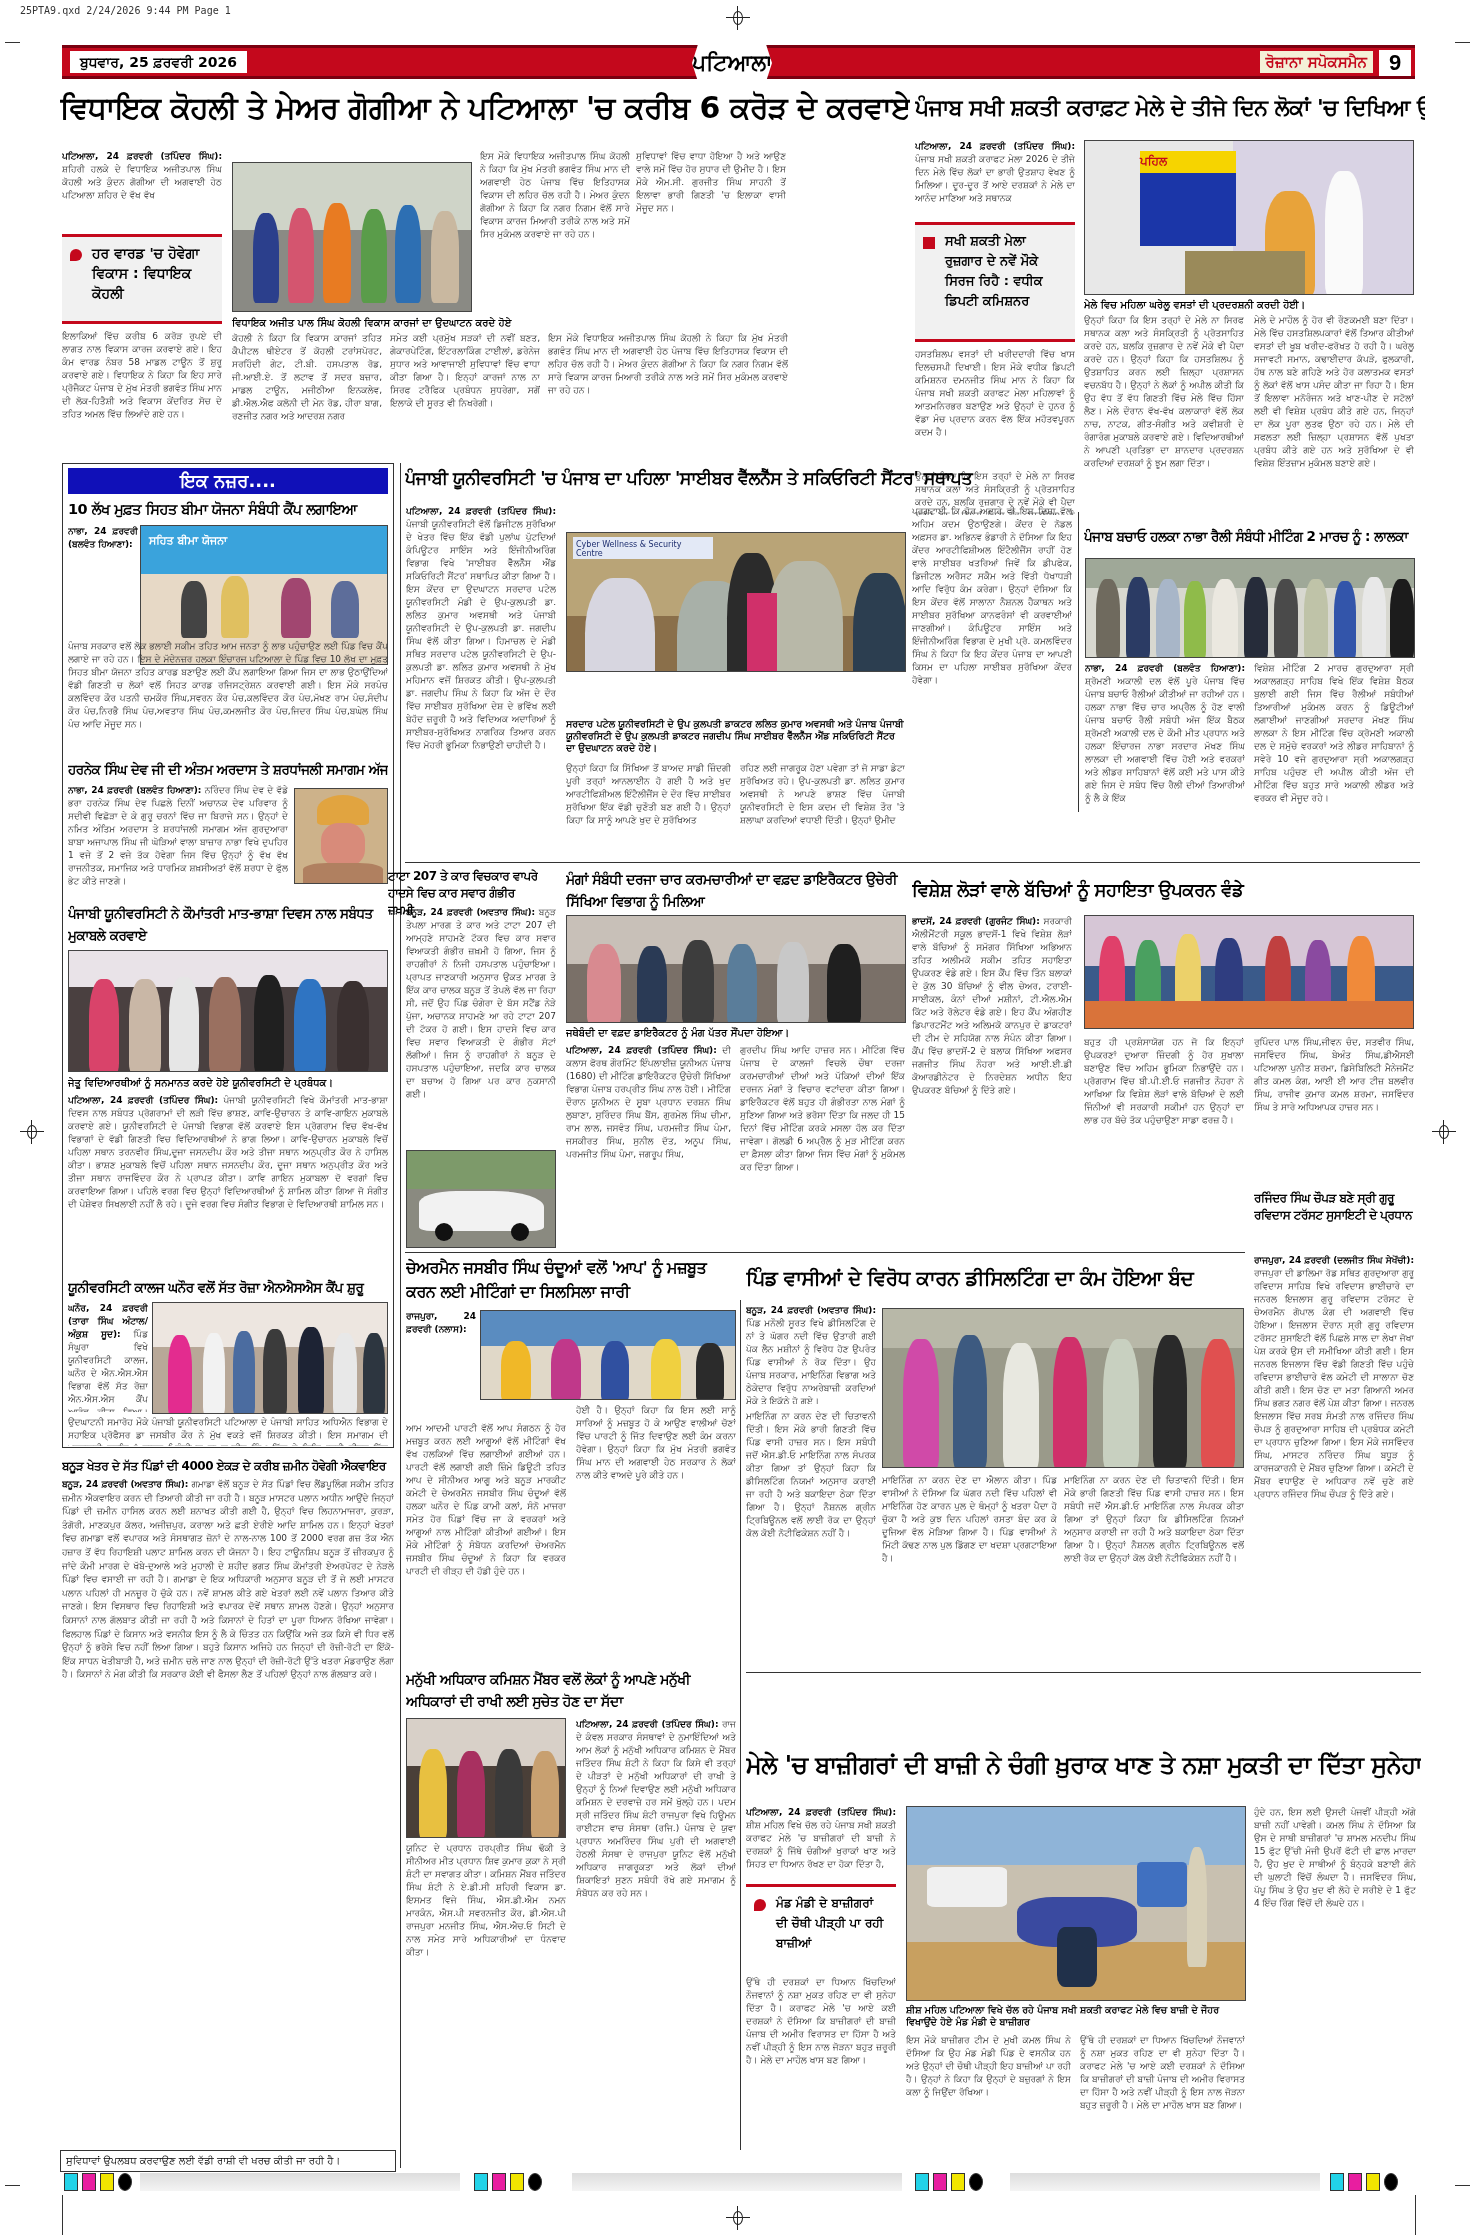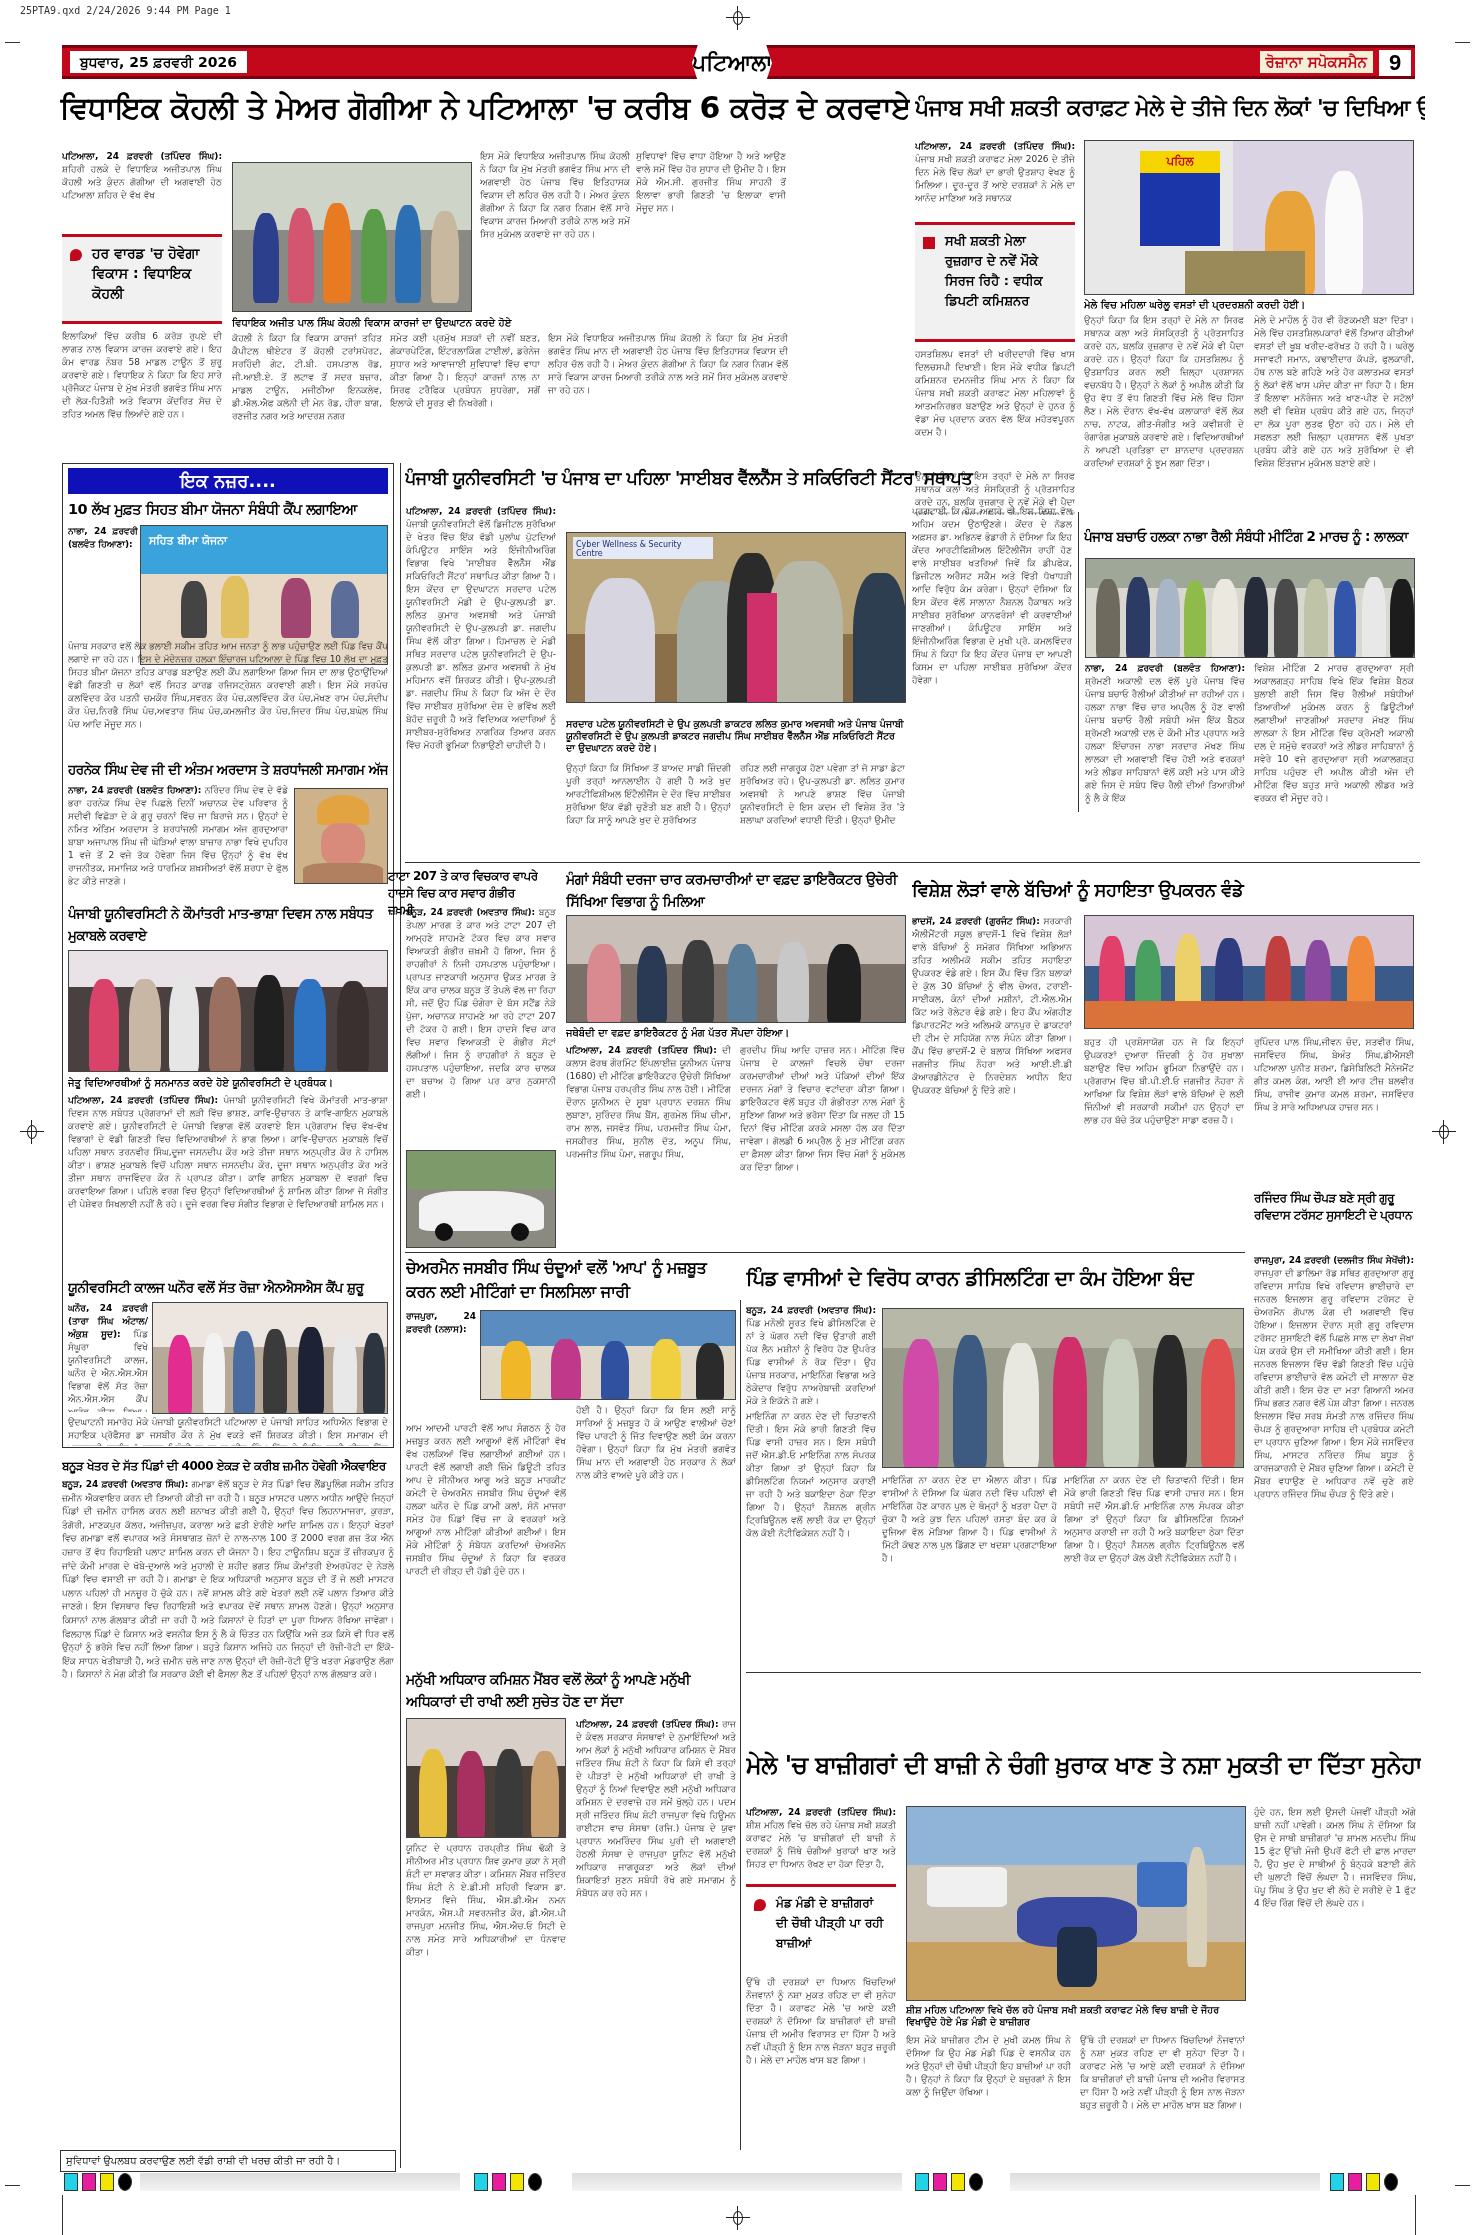--- a/index.html
+++ b/index.html
@@ -73,21 +73,21 @@
 <div class="tx" style="left:390px;top:332px;width:150px;height:120px">ਸਮੇਤ ਕਈ ਪ੍ਰਮੁੱਖ ਸੜਕਾਂ ਦੀ ਨਵੀਂ ਬਣਤ, ਗੇਕਾਰਪੇਟਿੰਗ, ਇੰਟਰਲਾਕਿੰਗ ਟਾਈਲਾਂ, ਡਰੇਨੇਜ ਸੁਧਾਰ ਅਤੇ ਆਵਾਜਾਈ ਸੁਵਿਧਾਵਾਂ ਵਿੱਚ ਵਾਧਾ ਕੀਤਾ ਗਿਆ ਹੈ। ਇਨ੍ਹਾਂ ਕਾਰਜਾਂ ਨਾਲ ਨਾ ਸਿਰਫ ਟਰੈਫਿਕ ਪ੍ਰਬੰਧਨ ਸੁਧਰੇਗਾ, ਸਗੋਂ ਇਲਾਕੇ ਦੀ ਸੂਰਤ ਵੀ ਨਿਖਰੇਗੀ।</div>
 <div class="tx" style="left:480px;top:150px;width:150px;height:200px">ਇਸ ਮੌਕੇ ਵਿਧਾਇਕ ਅਜੀਤਪਾਲ ਸਿੰਘ ਕੋਹਲੀ ਨੇ ਕਿਹਾ ਕਿ ਮੁੱਖ ਮੰਤਰੀ ਭਗਵੰਤ ਸਿੰਘ ਮਾਨ ਦੀ ਅਗਵਾਈ ਹੇਠ ਪੰਜਾਬ ਵਿੱਚ ਇਤਿਹਾਸਕ ਵਿਕਾਸ ਦੀ ਲਹਿਰ ਚੱਲ ਰਹੀ ਹੈ। ਮੇਅਰ ਕੁੰਦਨ ਗੋਗੀਆ ਨੇ ਕਿਹਾ ਕਿ ਨਗਰ ਨਿਗਮ ਵੱਲੋਂ ਸਾਰੇ ਵਿਕਾਸ ਕਾਰਜ ਮਿਆਰੀ ਤਰੀਕੇ ਨਾਲ ਅਤੇ ਸਮੇਂ ਸਿਰ ਮੁਕੰਮਲ ਕਰਵਾਏ ਜਾ ਰਹੇ ਹਨ।</div>
 <div class="tx" style="left:636px;top:150px;width:150px;height:200px">ਸੁਵਿਧਾਵਾਂ ਵਿੱਚ ਵਾਧਾ ਹੋਇਆ ਹੈ ਅਤੇ ਆਉਣ ਵਾਲੇ ਸਮੇਂ ਵਿੱਚ ਹੋਰ ਸੁਧਾਰ ਦੀ ਉਮੀਦ ਹੈ। ਇਸ ਮੌਕੇ ਐਮ.ਸੀ. ਗੁਰਜੀਤ ਸਿੰਘ ਸਾਹਨੀ ਤੋਂ ਇਲਾਵਾ ਭਾਰੀ ਗਿਣਤੀ 'ਚ ਇਲਾਕਾ ਵਾਸੀ ਮੌਜੂਦ ਸਨ।</div>
 <div class="tx" style="left:548px;top:332px;width:240px;height:120px">ਇਸ ਮੌਕੇ ਵਿਧਾਇਕ ਅਜੀਤਪਾਲ ਸਿੰਘ ਕੋਹਲੀ ਨੇ ਕਿਹਾ ਕਿ ਮੁੱਖ ਮੰਤਰੀ ਭਗਵੰਤ ਸਿੰਘ ਮਾਨ ਦੀ ਅਗਵਾਈ ਹੇਠ ਪੰਜਾਬ ਵਿੱਚ ਇਤਿਹਾਸਕ ਵਿਕਾਸ ਦੀ ਲਹਿਰ ਚੱਲ ਰਹੀ ਹੈ। ਮੇਅਰ ਕੁੰਦਨ ਗੋਗੀਆ ਨੇ ਕਿਹਾ ਕਿ ਨਗਰ ਨਿਗਮ ਵੱਲੋਂ ਸਾਰੇ ਵਿਕਾਸ ਕਾਰਜ ਮਿਆਰੀ ਤਰੀਕੇ ਨਾਲ ਅਤੇ ਸਮੇਂ ਸਿਰ ਮੁਕੰਮਲ ਕਰਵਾਏ ਜਾ ਰਹੇ ਹਨ।</div>
 
 <div class="hd" style="left:915px;top:86px;width:510px;font-size:22px;line-height:44px">ਪੰਜਾਬ ਸਖੀ ਸ਼ਕਤੀ ਕਰਾਫ਼ਟ ਮੇਲੇ ਦੇ ਤੀਜੇ ਦਿਨ ਲੋਕਾਂ 'ਚ ਦਿਖਿਆ ਉਤਸ਼ਾਹ</div>
 <div class="tx" style="left:915px;top:140px;width:160px;height:80px"><span class="dl">ਪਟਿਆਲਾ, 24 ਫ਼ਰਵਰੀ (ਤਪਿੰਦਰ ਸਿੰਘ):</span> <span>ਪੰਜਾਬ ਸਖੀ ਸ਼ਕਤੀ ਕਰਾਫਟ ਮੇਲਾ 2026 ਦੇ ਤੀਜੇ ਦਿਨ ਮੇਲੇ ਵਿੱਚ ਲੋਕਾਂ ਦਾ ਭਾਰੀ ਉਤਸ਼ਾਹ ਵੇਖਣ ਨੂੰ ਮਿਲਿਆ। ਦੂਰ-ਦੂਰ ਤੋਂ ਆਏ ਦਰਸ਼ਕਾਂ ਨੇ ਮੇਲੇ ਦਾ ਆਨੰਦ ਮਾਣਿਆ ਅਤੇ ਸਥਾਨਕ</span></div>
 <div class="pullq" style="left:915px;top:222px;width:160px;height:120px;font-size:13px;line-height:20px"><span class="dot" style="border-radius:0"></span><span>ਸਖੀ ਸ਼ਕਤੀ ਮੇਲਾ ਰੁਜ਼ਗਾਰ ਦੇ ਨਵੇਂ ਮੌਕੇ ਸਿਰਜ ਰਿਹੈ : ਵਧੀਕ ਡਿਪਟੀ ਕਮਿਸ਼ਨਰ</span></div>
 <div class="tx" style="left:915px;top:348px;width:160px;height:120px">ਹਸਤਸ਼ਿਲਪ ਵਸਤਾਂ ਦੀ ਖਰੀਦਦਾਰੀ ਵਿੱਚ ਖਾਸ ਦਿਲਚਸਪੀ ਦਿਖਾਈ। ਇਸ ਮੌਕੇ ਵਧੀਕ ਡਿਪਟੀ ਕਮਿਸ਼ਨਰ ਦਮਨਜੀਤ ਸਿੰਘ ਮਾਨ ਨੇ ਕਿਹਾ ਕਿ ਪੰਜਾਬ ਸਖੀ ਸ਼ਕਤੀ ਕਰਾਫਟ ਮੇਲਾ ਮਹਿਲਾਵਾਂ ਨੂੰ ਆਤਮਨਿਰਭਰ ਬਣਾਉਣ ਅਤੇ ਉਨ੍ਹਾਂ ਦੇ ਹੁਨਰ ਨੂੰ ਵੱਡਾ ਮੰਚ ਪ੍ਰਦਾਨ ਕਰਨ ਵੱਲ ਇੱਕ ਮਹੱਤਵਪੂਰਨ ਕਦਮ ਹੈ।</div>
 <div class="ph" style="left:1084px;top:140px;width:330px;height:155px;background:linear-gradient(90deg,#e8e8e8 0 45%,#d9d3e4 45% 100%)">
-  <div style="position:absolute;left:55px;top:10px;width:80px;height:95px;background:#1b36a8;border-top:22px solid #f6d400;color:#c4081c;font:bold 12px 'DejaVu Sans',sans-serif;text-align:center"><span style="position:relative;top:-19px">ਪਹਿਲ</span></div>
+  <div style="position:absolute;left:55px;top:10px;width:96px;height:95px;background:#1b36a8;border-top:22px solid #f6d400;color:#c4081c;font:bold 12px 'DejaVu Sans',sans-serif;"><span style="position:relative;top:-19px">ਪਹਿਲ</span></div>
   <span style="left:180px;top:50px;width:50px;height:105px;background:#e8a33a"></span>
     <span style="left:240px;top:30px;width:38px;height:125px;background:#fafafa"></span>
     <span style="left:100px;top:110px;width:120px;height:45px;background:#9a8a5a;border-radius:0"></span>
 </div>
 <div class="cap" style="left:1084px;top:298px;width:330px">ਮੇਲੇ ਵਿਚ ਮਹਿਲਾ ਘਰੇਲੂ ਵਸਤਾਂ ਦੀ ਪ੍ਰਦਰਸ਼ਨੀ ਕਰਦੀ ਹੋਈ।</div>
 <div class="tx" style="left:1084px;top:314px;width:160px;height:200px">ਉਨ੍ਹਾਂ ਕਿਹਾ ਕਿ ਇਸ ਤਰ੍ਹਾਂ ਦੇ ਮੇਲੇ ਨਾ ਸਿਰਫ ਸਥਾਨਕ ਕਲਾ ਅਤੇ ਸੰਸਕ੍ਰਿਤੀ ਨੂੰ ਪ੍ਰੋਤਸਾਹਿਤ ਕਰਦੇ ਹਨ, ਬਲਕਿ ਰੁਜ਼ਗਾਰ ਦੇ ਨਵੇਂ ਮੌਕੇ ਵੀ ਪੈਦਾ ਕਰਦੇ ਹਨ। ਉਨ੍ਹਾਂ ਕਿਹਾ ਕਿ ਹਸਤਸ਼ਿਲਪ ਨੂੰ ਉਤਸ਼ਾਹਿਤ ਕਰਨ ਲਈ ਜ਼ਿਲ੍ਹਾ ਪ੍ਰਸ਼ਾਸਨ ਵਚਨਬੱਧ ਹੈ। ਉਨ੍ਹਾਂ ਨੇ ਲੋਕਾਂ ਨੂੰ ਅਪੀਲ ਕੀਤੀ ਕਿ ਉਹ ਵੱਧ ਤੋਂ ਵੱਧ ਗਿਣਤੀ ਵਿੱਚ ਮੇਲੇ ਵਿੱਚ ਹਿੱਸਾ ਲੈਣ। ਮੇਲੇ ਦੌਰਾਨ ਵੱਖ-ਵੱਖ ਕਲਾਕਾਰਾਂ ਵੱਲੋਂ ਲੋਕ ਨਾਚ, ਨਾਟਕ, ਗੀਤ-ਸੰਗੀਤ ਅਤੇ ਕਵੀਸ਼ਰੀ ਦੇ ਰੰਗਾਰੰਗ ਮੁਕਾਬਲੇ ਕਰਵਾਏ ਗਏ। ਵਿਦਿਆਰਥੀਆਂ ਨੇ ਆਪਣੀ ਪ੍ਰਤਿਭਾ ਦਾ ਸ਼ਾਨਦਾਰ ਪ੍ਰਦਰਸ਼ਨ ਕਰਦਿਆਂ ਦਰਸ਼ਕਾਂ ਨੂੰ ਝੂਮ ਲਗਾ ਦਿੱਤਾ।</div>
 <div class="tx" style="left:1254px;top:314px;width:160px;height:200px">ਮੇਲੇ ਦੇ ਮਾਹੌਲ ਨੂੰ ਹੋਰ ਵੀ ਰੌਣਕਮਈ ਬਣਾ ਦਿੱਤਾ। ਮੇਲੇ ਵਿੱਚ ਹਸਤਸ਼ਿਲਪਕਾਰਾਂ ਵੱਲੋਂ ਤਿਆਰ ਕੀਤੀਆਂ ਵਸਤਾਂ ਦੀ ਖੂਬ ਖਰੀਦ-ਫਰੋਖਤ ਹੋ ਰਹੀ ਹੈ। ਘਰੇਲੂ ਸਜਾਵਟੀ ਸਮਾਨ, ਕਢਾਈਦਾਰ ਕੱਪੜੇ, ਫੁਲਕਾਰੀ, ਹੱਥ ਨਾਲ ਬਣੇ ਗਹਿਣੇ ਅਤੇ ਹੋਰ ਕਲਾਤਮਕ ਵਸਤਾਂ ਨੂੰ ਲੋਕਾਂ ਵੱਲੋਂ ਖਾਸ ਪਸੰਦ ਕੀਤਾ ਜਾ ਰਿਹਾ ਹੈ। ਇਸ ਤੋਂ ਇਲਾਵਾ ਮਨੋਰੰਜਨ ਅਤੇ ਖਾਣ-ਪੀਣ ਦੇ ਸਟੋਲਾਂ ਲਈ ਵੀ ਵਿਸ਼ੇਸ਼ ਪ੍ਰਬੰਧ ਕੀਤੇ ਗਏ ਹਨ, ਜਿਨ੍ਹਾਂ ਦਾ ਲੋਕ ਪੂਰਾ ਲੁਤਫ ਉਠਾ ਰਹੇ ਹਨ। ਮੇਲੇ ਦੀ ਸਫਲਤਾ ਲਈ ਜ਼ਿਲ੍ਹਾ ਪ੍ਰਸ਼ਾਸਨ ਵੱਲੋਂ ਪੁਖਤਾ ਪ੍ਰਬੰਧ ਕੀਤੇ ਗਏ ਹਨ ਅਤੇ ਸੁਰੱਖਿਆ ਦੇ ਵੀ ਵਿਸ਼ੇਸ਼ ਇੰਤਜ਼ਾਮ ਮੁਕੰਮਲ ਬਣਾਏ ਗਏ।</div>
 <div class="tx" style="left:915px;top:470px;width:160px;height:45px">ਉਨ੍ਹਾਂ ਕਿਹਾ ਕਿ ਇਸ ਤਰ੍ਹਾਂ ਦੇ ਮੇਲੇ ਨਾ ਸਿਰਫ ਸਥਾਨਕ ਕਲਾ ਅਤੇ ਸੰਸਕ੍ਰਿਤੀ ਨੂੰ ਪ੍ਰੋਤਸਾਹਿਤ ਕਰਦੇ ਹਨ, ਬਲਕਿ ਰੁਜ਼ਗਾਰ ਦੇ ਨਵੇਂ ਮੌਕੇ ਵੀ ਪੈਦਾ ਕਰਦੇ ਹਨ। ਉਨ੍ਹਾਂ ਕਿਹਾ ਕਿ ਹਸਤਸ਼ਿਲਪ ਨੂੰ ਉਤਸ਼ਾਹਿਤ ਕਰਨ ਲਈ ਜ਼ਿਲ੍ਹਾ ਪ੍ਰਸ਼ਾਸਨ ਵਚਨਬੱਧ ਹੈ। ਉਨ੍ਹਾਂ ਨੇ ਲੋਕਾਂ ਨੂੰ ਅਪੀਲ ਕੀਤੀ ਕਿ ਉਹ ਵੱਧ ਤੋਂ ਵੱਧ ਗਿਣਤੀ ਵਿੱਚ ਮੇਲੇ ਵਿੱਚ ਹਿੱਸਾ ਲੈਣ। ਮੇਲੇ ਦੌਰਾਨ ਵੱਖ-ਵੱਖ ਕਲਾਕਾਰਾਂ ਵੱਲੋਂ ਲੋਕ ਨਾਚ, ਨਾਟਕ, ਗੀਤ-ਸੰਗੀਤ ਅਤੇ ਕਵੀਸ਼ਰੀ ਦੇ ਰੰਗਾਰੰਗ ਮੁਕਾਬਲੇ ਕਰਵਾਏ ਗਏ। ਵਿਦਿਆਰਥੀਆਂ ਨੇ ਆਪਣੀ ਪ੍ਰਤਿਭਾ ਦਾ ਸ਼ਾਨਦਾਰ ਪ੍ਰਦਰਸ਼ਨ ਕਰਦਿਆਂ ਦਰਸ਼ਕਾਂ ਨੂੰ ਝੂਮ ਲਗਾ ਦਿੱਤਾ।</div>
 
 <div class="boxed" style="left:62px;top:463px;width:332px;height:985px"></div>
@@ -141,21 +141,21 @@
 <div class="tx" style="left:62px;top:1478px;width:332px;height:668px;line-height:13.6px"><span class="dl">ਬਨੂੜ, 24 ਫ਼ਰਵਰੀ (ਅਵਤਾਰ ਸਿੰਘ):</span> <span>ਗਮਾਡਾ ਵੱਲੋਂ ਬਨੂੜ ਦੇ ਸੱਤ ਪਿੰਡਾਂ ਵਿਚ ਲੈਂਡਪੂਲਿੰਗ ਸਕੀਮ ਤਹਿਤ ਜ਼ਮੀਨ ਐਕਵਾਇਰ ਕਰਨ ਦੀ ਤਿਆਰੀ ਕੀਤੀ ਜਾ ਰਹੀ ਹੈ। ਬਨੂੜ ਮਾਸਟਰ ਪਲਾਨ ਅਧੀਨ ਆਉਂਦੇ ਜਿਨ੍ਹਾਂ ਪਿੰਡਾਂ ਦੀ ਜ਼ਮੀਨ ਹਾਸਿਲ ਕਰਨ ਲਈ ਸ਼ਨਾਖਤ ਕੀਤੀ ਗਈ ਹੈ, ਉਨ੍ਹਾਂ ਵਿਚ ਲਿਹਨਾਮਾਜਰਾ, ਕੁਰੜਾ, ਤੰਗੋਰੀ, ਮਾਣਕਪੁਰ ਕੱਲਰ, ਅਜੀਜ਼ਪੁਰ, ਕਰਾਲਾ ਅਤੇ ਛਤੀ ਏਰੀਏ ਆਦਿ ਸ਼ਾਮਿਲ ਹਨ। ਇਨ੍ਹਾਂ ਖੇਤਰਾਂ ਵਿਚ ਗਮਾਡਾ ਵਲੋਂ ਵਪਾਰਕ ਅਤੇ ਸੰਸਥਾਗਤ ਜ਼ੋਨਾਂ ਦੇ ਨਾਲ-ਨਾਲ 100 ਤੋਂ 2000 ਵਰਗ ਗਜ਼ ਤੱਕ ਐਨ ਹਜ਼ਾਰ ਤੋਂ ਵੱਧ ਰਿਹਾਇਸ਼ੀ ਪਲਾਟ ਸ਼ਾਮਿਲ ਕਰਨ ਦੀ ਯੋਜਨਾ ਹੈ। ਇਹ ਟਾਊਨਸ਼ਿਪ ਬਨੂੜ ਤੋਂ ਜ਼ੀਰਕਪੁਰ ਨੂੰ ਜਾਂਦੇ ਕੌਮੀ ਮਾਰਗ ਦੇ ਖੱਬੇ-ਦੁਆਲੇ ਅਤੇ ਮੁਹਾਲੀ ਦੇ ਸ਼ਹੀਦ ਭਗਤ ਸਿੰਘ ਕੌਮਾਂਤਰੀ ਏਅਰਪੋਰਟ ਦੇ ਨੇੜਲੇ ਪਿੰਡਾਂ ਵਿਚ ਵਸਾਈ ਜਾ ਰਹੀ ਹੈ। ਗਮਾਡਾ ਦੇ ਇਕ ਅਧਿਕਾਰੀ ਅਨੁਸਾਰ ਬਨੂੜ ਦੀ ਤੋਂ ਜੇ ਲਈ ਮਾਸਟਰ ਪਲਾਨ ਪਹਿਲਾਂ ਹੀ ਮਨਜ਼ੂਰ ਹੋ ਚੁੱਕੇ ਹਨ। ਨਵੇਂ ਸ਼ਾਮਲ ਕੀਤੇ ਗਏ ਖੇਤਰਾਂ ਲਈ ਨਵੇਂ ਪਲਾਨ ਤਿਆਰ ਕੀਤੇ ਜਾਣਗੇ। ਇਸ ਵਿਸਥਾਰ ਵਿਚ ਰਿਹਾਇਸ਼ੀ ਅਤੇ ਵਪਾਰਕ ਦੋਵੇਂ ਸਥਾਨ ਸ਼ਾਮਲ ਹੋਣਗੇ। ਉਨ੍ਹਾਂ ਅਨੁਸਾਰ ਕਿਸਾਨਾਂ ਨਾਲ ਗੱਲਬਾਤ ਕੀਤੀ ਜਾ ਰਹੀ ਹੈ ਅਤੇ ਕਿਸਾਨਾਂ ਦੇ ਹਿਤਾਂ ਦਾ ਪੂਰਾ ਧਿਆਨ ਰੱਖਿਆ ਜਾਵੇਗਾ। ਫਿਲਹਾਲ ਪਿੰਡਾਂ ਦੇ ਕਿਸਾਨ ਅਤੇ ਵਸਨੀਕ ਇਸ ਨੂੰ ਲੈ ਕੇ ਚਿੰਤਤ ਹਨ ਕਿਉਂਕਿ ਅਜੇ ਤਕ ਕਿਸੇ ਵੀ ਧਿਰ ਵਲੋਂ ਉਨ੍ਹਾਂ ਨੂੰ ਭਰੋਸੇ ਵਿਚ ਨਹੀਂ ਲਿਆ ਗਿਆ। ਬਹੁਤੇ ਕਿਸਾਨ ਅਜਿਹੇ ਹਨ ਜਿਨ੍ਹਾਂ ਦੀ ਰੋਜ਼ੀ-ਰੋਟੀ ਦਾ ਇੱਕੋ-ਇੱਕ ਸਾਧਨ ਖੇਤੀਬਾੜੀ ਹੈ, ਅਤੇ ਜ਼ਮੀਨ ਚਲੇ ਜਾਣ ਨਾਲ ਉਨ੍ਹਾਂ ਦੀ ਰੋਜ਼ੀ-ਰੋਟੀ ਉੱਤੇ ਖਤਰਾ ਮੰਡਰਾਉਣ ਲੱਗਾ ਹੈ। ਕਿਸਾਨਾਂ ਨੇ ਮੰਗ ਕੀਤੀ ਕਿ ਸਰਕਾਰ ਕੋਈ ਵੀ ਫੈਸਲਾ ਲੈਣ ਤੋਂ ਪਹਿਲਾਂ ਉਨ੍ਹਾਂ ਨਾਲ ਗੱਲਬਾਤ ਕਰੇ।</span></div>
 <div class="boxed" style="left:60px;top:2150px;width:336px;height:22px"></div>
 <div class="cap" style="left:66px;top:2154px;width:320px;font-weight:normal">ਸੁਵਿਧਾਵਾਂ ਉਪਲਬਧ ਕਰਵਾਉਣ ਲਈ ਵੱਡੀ ਰਾਸ਼ੀ ਵੀ ਖਰਚ ਕੀਤੀ ਜਾ ਰਹੀ ਹੈ।</div>
 
 <div class="vline" style="left:400px;top:463px;height:1705px"></div>
 <div class="vline" style="left:1078px;top:512px;height:300px"></div>
 <div class="vline" style="left:740px;top:1300px;height:850px"></div>
 
 <div class="hd" style="left:405px;top:456px;width:670px;font-size:17.5px;line-height:44px">ਪੰਜਾਬੀ ਯੂਨੀਵਰਸਿਟੀ 'ਚ ਪੰਜਾਬ ਦਾ ਪਹਿਲਾ 'ਸਾਈਬਰ ਵੈੱਲਨੈੱਸ ਤੇ ਸਕਿਓਰਿਟੀ ਸੈਂਟਰ' ਸਥਾਪਤ</div>
 <div class="tx" style="left:406px;top:505px;width:150px;height:310px"><span class="dl">ਪਟਿਆਲਾ, 24 ਫ਼ਰਵਰੀ (ਤਪਿੰਦਰ ਸਿੰਘ):</span> <span>ਪੰਜਾਬੀ ਯੂਨੀਵਰਸਿਟੀ ਵੱਲੋਂ ਡਿਜੀਟਲ ਸੁਰੱਖਿਆ ਦੇ ਖੇਤਰ ਵਿੱਚ ਇੱਕ ਵੱਡੀ ਪੁਲਾਂਘ ਪੁੱਟਦਿਆਂ ਕੰਪਿਊਟਰ ਸਾਇੰਸ ਅਤੇ ਇੰਜੀਨੀਅਰਿੰਗ ਵਿਭਾਗ ਵਿਖੇ 'ਸਾਈਬਰ ਵੈੱਲਨੈੱਸ ਐਂਡ ਸਕਿਓਰਿਟੀ ਸੈਂਟਰ' ਸਥਾਪਿਤ ਕੀਤਾ ਗਿਆ ਹੈ। ਇਸ ਕੇਂਦਰ ਦਾ ਉਦਘਾਟਨ ਸਰਦਾਰ ਪਟੇਲ ਯੂਨੀਵਰਸਿਟੀ ਮੰਡੀ ਦੇ ਉਪ-ਕੁਲਪਤੀ ਡਾ. ਲਲਿਤ ਕੁਮਾਰ ਅਵਸਥੀ ਅਤੇ ਪੰਜਾਬੀ ਯੂਨੀਵਰਸਿਟੀ ਦੇ ਉਪ-ਕੁਲਪਤੀ ਡਾ. ਜਗਦੀਪ ਸਿੰਘ ਵੱਲੋਂ ਕੀਤਾ ਗਿਆ। ਹਿਮਾਚਲ ਦੇ ਮੰਡੀ ਸਥਿਤ ਸਰਦਾਰ ਪਟੇਲ ਯੂਨੀਵਰਸਿਟੀ ਦੇ ਉਪ-ਕੁਲਪਤੀ ਡਾ. ਲਲਿਤ ਕੁਮਾਰ ਅਵਸਥੀ ਨੇ ਮੁੱਖ ਮਹਿਮਾਨ ਵਜੋਂ ਸ਼ਿਰਕਤ ਕੀਤੀ। ਉਪ-ਕੁਲਪਤੀ ਡਾ. ਜਗਦੀਪ ਸਿੰਘ ਨੇ ਕਿਹਾ ਕਿ ਅੱਜ ਦੇ ਦੌਰ ਵਿੱਚ ਸਾਈਬਰ ਸੁਰੱਖਿਆ ਦੇਸ਼ ਦੇ ਭਵਿੱਖ ਲਈ ਬੇਹੱਦ ਜ਼ਰੂਰੀ ਹੈ ਅਤੇ ਵਿਦਿਅਕ ਅਦਾਰਿਆਂ ਨੂੰ ਸਾਈਬਰ-ਸੁਰੱਖਿਅਤ ਨਾਗਰਿਕ ਤਿਆਰ ਕਰਨ ਵਿੱਚ ਮੋਹਰੀ ਭੂਮਿਕਾ ਨਿਭਾਉਣੀ ਚਾਹੀਦੀ ਹੈ।</span></div>
-<div class="ph" style="left:566px;top:532px;width:340px;height:171px;background:linear-gradient(180deg,#b9a477 0 60%,#8a6f4a 60% 100%)">
+<div class="ph" style="left:566px;top:532px;width:340px;height:140px;background:linear-gradient(180deg,#b9a477 0 60%,#8a6f4a 60% 100%)">
   <div style="position:absolute;left:6px;top:4px;width:140px;height:22px;background:#e3e9f6;font:8px 'DejaVu Sans',sans-serif;color:#203070;padding:3px">Cyber Wellness &amp; Security Centre</div>
   <span style="left:18px;top:45px;width:70px;height:138px;background:#d7d6e0"></span>
     <span style="left:110px;top:48px;width:72px;height:135px;background:#a8b0a8"></span>
     <span style="left:160px;top:20px;width:50px;height:163px;background:#2b2b2b"></span>
     <span style="left:200px;top:28px;width:76px;height:155px;background:#b8b8a8"></span>
     <span style="left:286px;top:40px;width:54px;height:143px;background:#2c3e50"></span>
     <span style="left:180px;top:60px;width:30px;height:120px;background:#d0306a;border-radius:0"></span>
 </div>
 <div class="cap" style="left:566px;top:718px;width:340px;white-space:normal;font-size:9.5px;line-height:12px;height:40px">ਸਰਦਾਰ ਪਟੇਲ ਯੂਨੀਵਰਸਿਟੀ ਦੇ ਉਪ ਕੁਲਪਤੀ ਡਾਕਟਰ ਲਲਿਤ ਕੁਮਾਰ ਅਵਸਥੀ ਅਤੇ ਪੰਜਾਬ ਪੰਜਾਬੀ ਯੂਨੀਵਰਸਿਟੀ ਦੇ ਉਪ ਕੁਲਪਤੀ ਡਾਕਟਰ ਜਗਦੀਪ ਸਿੰਘ ਸਾਈਬਰ ਵੈੱਲਨੈੱਸ ਐਂਡ ਸਕਿਓਰਿਟੀ ਸੈਂਟਰ ਦਾ ਉਦਘਾਟਨ ਕਰਦੇ ਹੋਏ।</div>
 <div class="tx" style="left:566px;top:762px;width:165px;height:95px">ਉਨ੍ਹਾਂ ਕਿਹਾ ਕਿ ਸਿੱਖਿਆ ਤੋਂ ਬਾਅਦ ਸਾਡੀ ਜ਼ਿੰਦਗੀ ਪੂਰੀ ਤਰ੍ਹਾਂ ਆਨਲਾਈਨ ਹੋ ਗਈ ਹੈ ਅਤੇ ਖੁਦ ਆਰਟੀਫਿਸ਼ੀਅਲ ਇੰਟੈਲੀਜੈਂਸ ਦੇ ਦੌਰ ਵਿੱਚ ਸਾਈਬਰ ਸੁਰੱਖਿਆ ਇੱਕ ਵੱਡੀ ਚੁਣੌਤੀ ਬਣ ਗਈ ਹੈ। ਉਨ੍ਹਾਂ ਕਿਹਾ ਕਿ ਸਾਨੂੰ ਆਪਣੇ ਖੁਦ ਦੇ ਸੁਰੱਖਿਅਤ</div>

